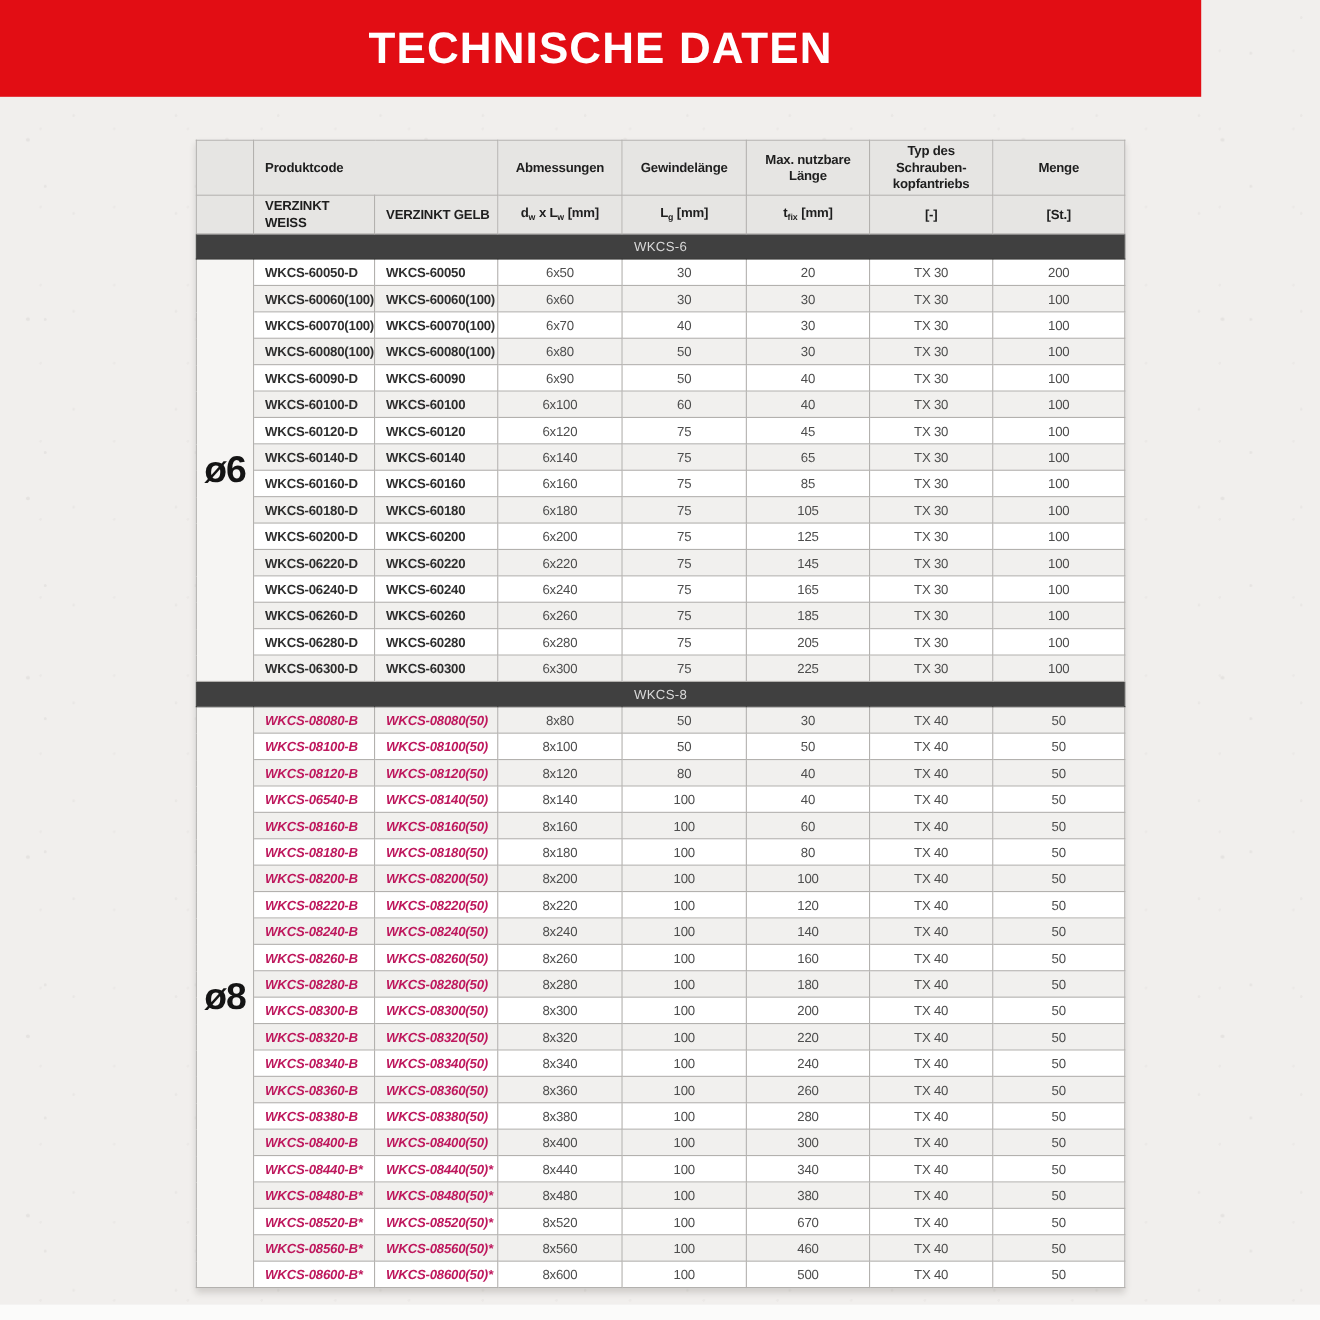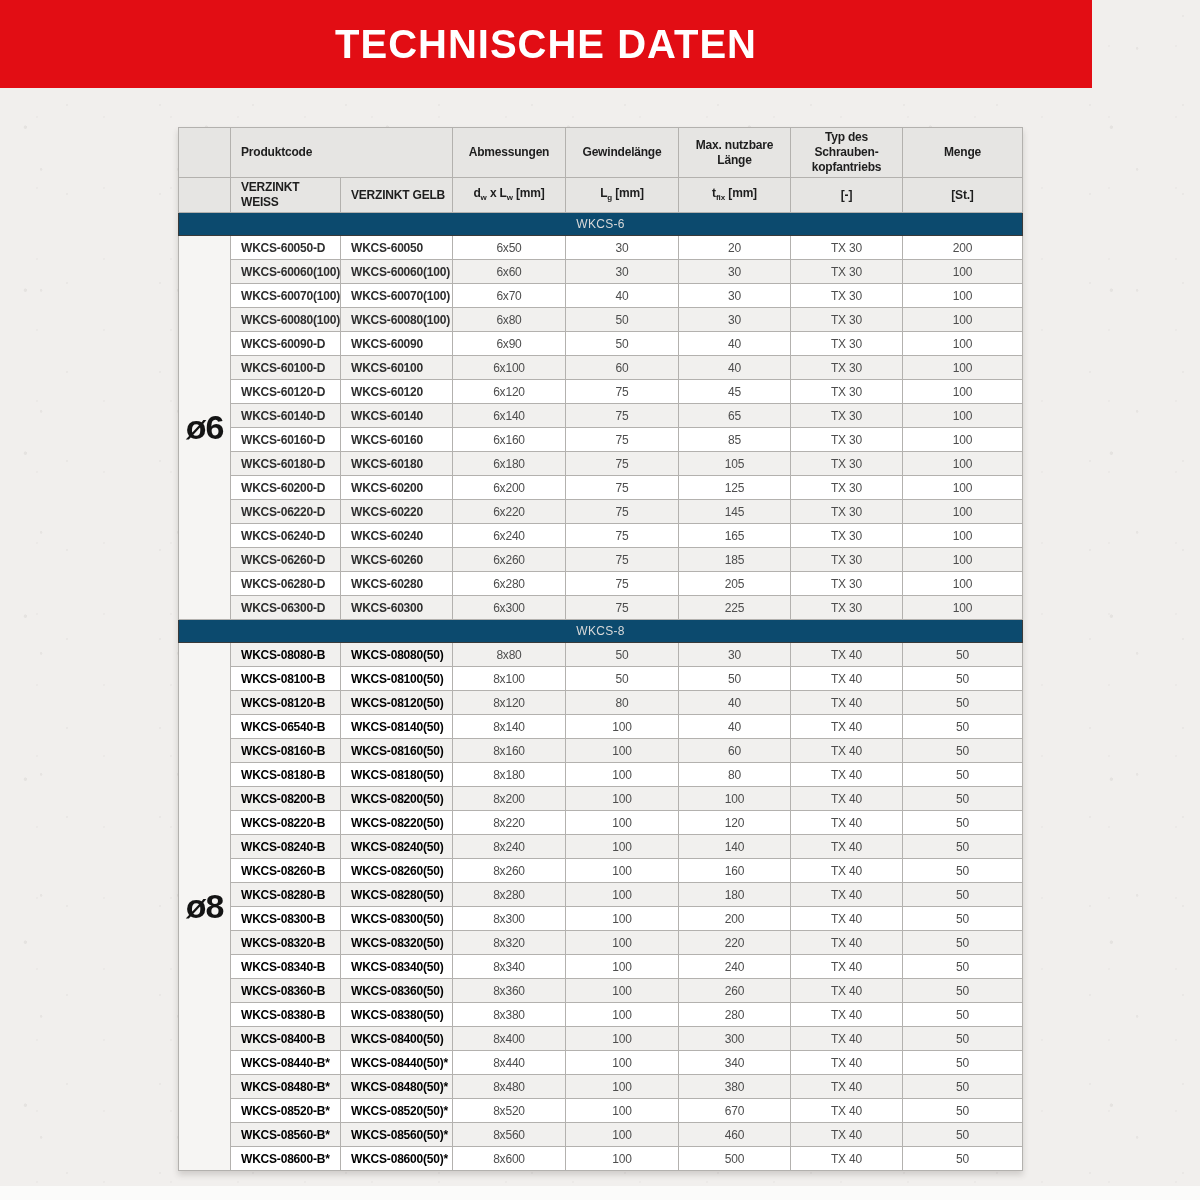--- a/index.html
+++ b/index.html
@@ -35,33 +35,33 @@
   .spec-table thead th{
     background:#e6e5e3;color:#1e1e1e;font-size:12px;font-weight:700;
     text-align:center;padding:2px 4px;white-space:normal;line-height:1.25;
   }
   .spec-table thead tr:first-child th{height:43px;}
   .spec-table thead tr:last-child th{height:33px;}
   .spec-table thead th.left{text-align:left;padding-left:10px;}
   .spec-table sub{font-size:8px;letter-spacing:0;}
   .spec-table tbody tr{background:#ffffff;height:24px;}
   .spec-table tbody tr:nth-child(odd){background:#f1f0ee;}
-  .spec-table tbody tr.section-bar{background:#0c4a6e;height:23px;}
+  .spec-table tbody tr.section-bar{background:#404040;height:23px;}
   .spec-table tbody tr.section-bar td{
     color:#d9d9d9;font-size:12px;font-weight:400;text-align:center;
     border-color:#3a3a39;letter-spacing:0.3px;
   }
   .spec-table td.dia-cell{
     background:#f6f5f3;text-align:center;vertical-align:middle;
     font-size:34px;font-weight:700;color:#141414;letter-spacing:-1px;
   }
   .spec-table td.code{
     font-size:12px;font-weight:700;color:#2e2e2e;text-align:left;padding-left:10px;
   }
-  .spec-table tbody tr.bold-codes td.code{color:#000000;}
+  .spec-table tbody tr.bold-codes td.code{color:#be185d;font-style:italic;}
   .spec-table td.num{
     font-size:12px;font-weight:400;color:#4d4d4d;text-align:center;
   }
   .bottom-strip{
     position:absolute;left:0;bottom:0;width:1200px;height:14px;background:#fbfbfa;
   }
 </style>
 </head>
 <body>
 

